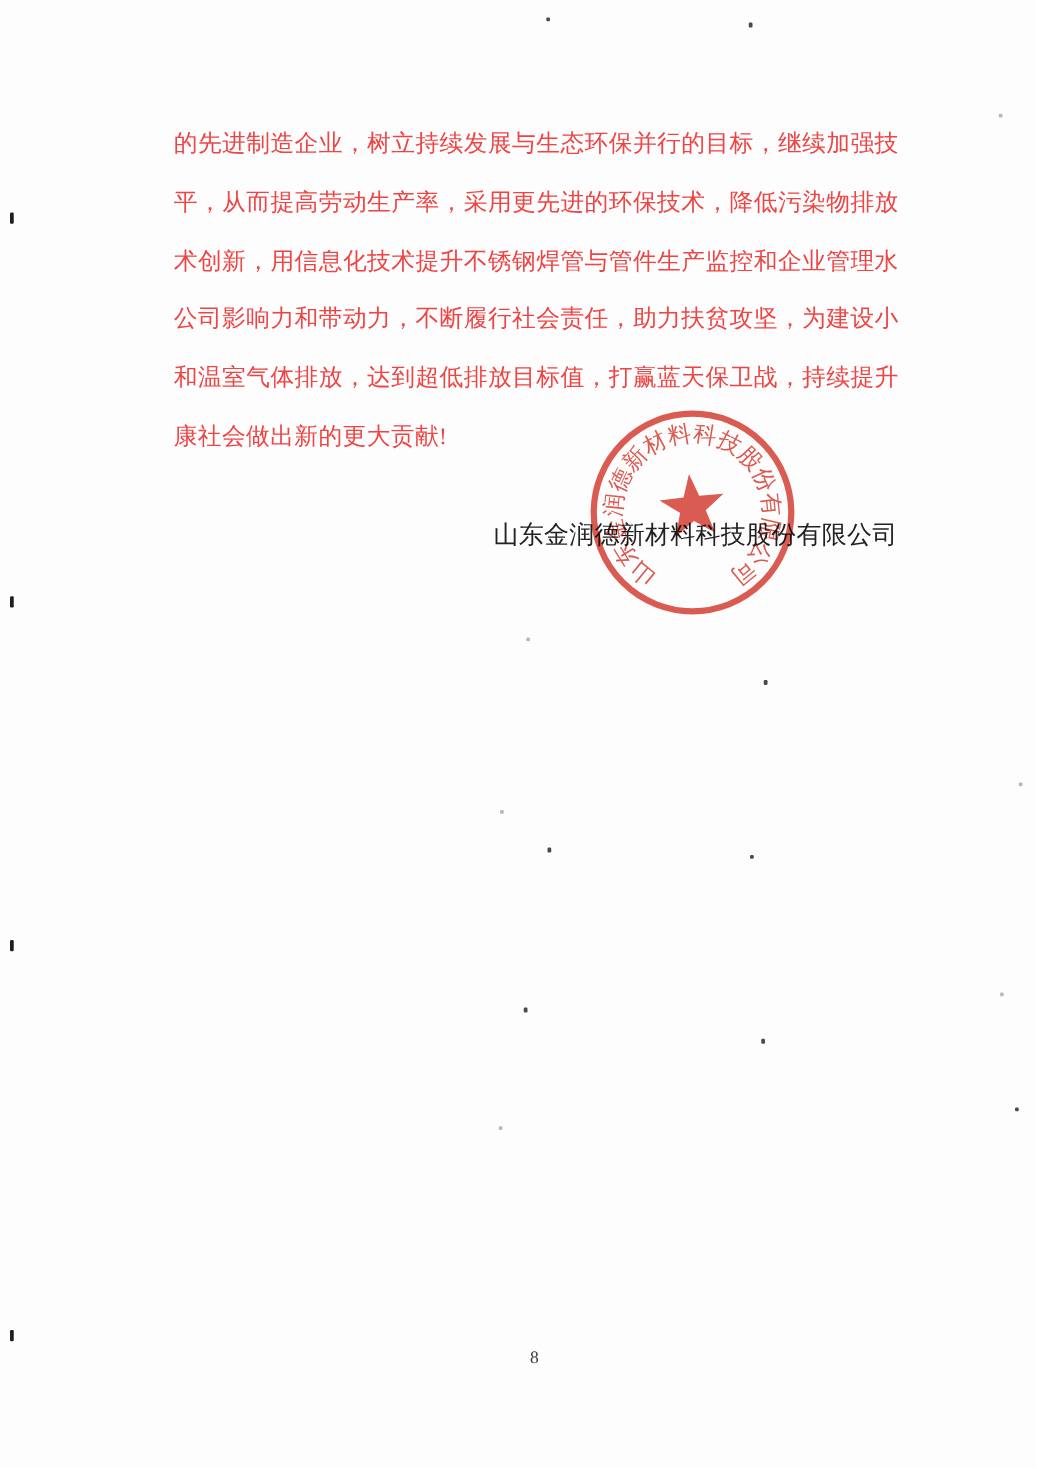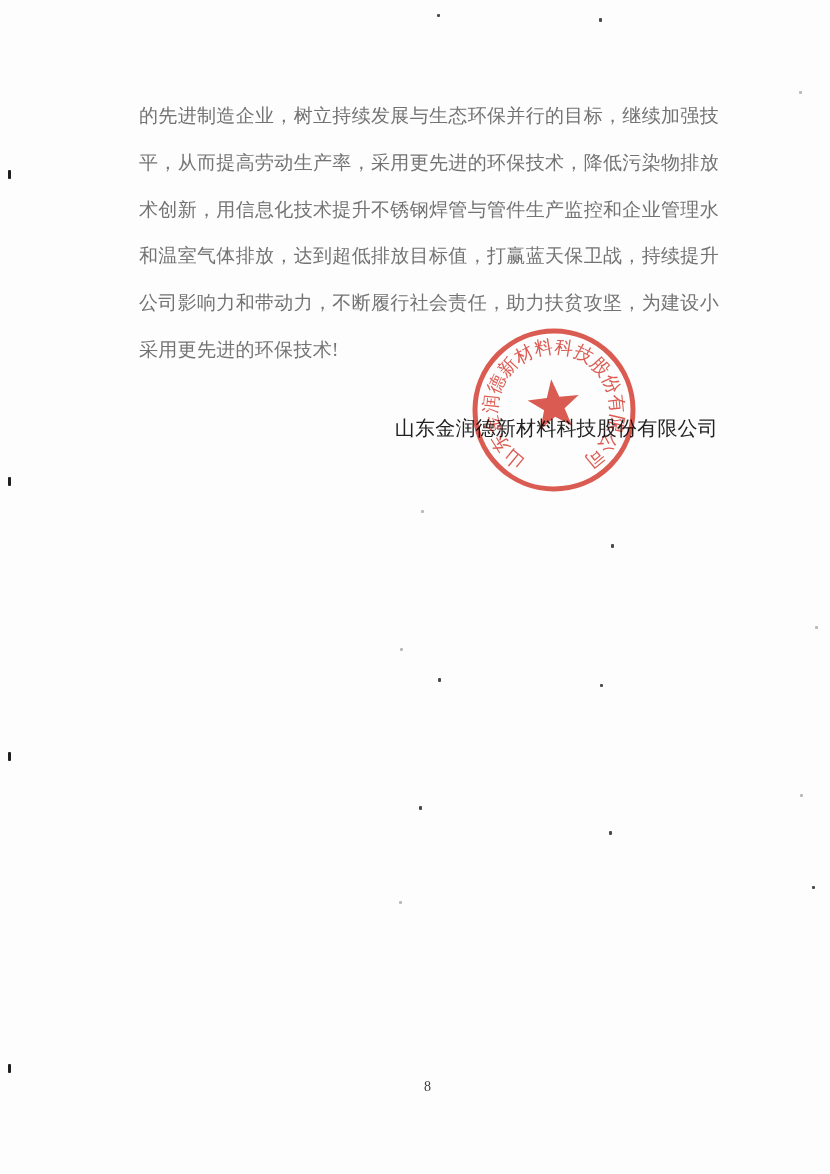--- a/index.html
+++ b/index.html
@@ -14,21 +14,21 @@
     background: #fdfdfd;
     font-family: "Liberation Serif", "DejaVu Serif", serif;
     overflow: hidden;
   }
   
   .para {
     position: absolute;
     left: 139px;
     top: 93px;
     width: 580px;
-    color: #737373;
+    color: #ef4444;
     font-size: 19px;
   }
   .para-line {
     height: 46.8px;
     line-height: 46.8px;
     letter-spacing: 0.3px;
     text-align: justify;
     text-align-last: justify;
     white-space: nowrap;
     overflow: visible;
@@ -87,23 +87,23 @@
 </style>
 </head>
 <body>
 
 <div class="page">
 
   <div class="para">
     <div class="para-line">的先进制造企业，树立持续发展与生态环保并行的目标，继续加强技</div>
     <div class="para-line">平，从而提高劳动生产率，采用更先进的环保技术，降低污染物排放</div>
     <div class="para-line">术创新，用信息化技术提升不锈钢焊管与管件生产监控和企业管理水</div>
+    <div class="para-line">公司影响力和带动力，不断履行社会责任，助力扶贫攻坚，为建设小</div>
     <div class="para-line">和温室气体排放，达到超低排放目标值，打赢蓝天保卫战，持续提升</div>
-    <div class="para-line">公司影响力和带动力，不断履行社会责任，助力扶贫攻坚，为建设小</div>
-    <div class="para-line last">采用更先进的环保技术!</div>
+    <div class="para-line last">康社会做出新的更大贡献!</div>
   </div>
 
   <div class="signature">山东金润德新材料科技股份有限公司</div>
 
   <svg class="stamp" viewBox="0 0 172 172" aria-hidden="true">
     <circle cx="86" cy="86" r="79" fill="none" stroke-width="5" stroke="#d8453a"></circle>
     <path id="sealArc" d="M 57.5 135.4 A 57 57 0 1 1 114.5 135.4" fill="none"></path>
     <text font-size="18.5" letter-spacing="0.1" font-family="Liberation Sans, sans-serif" fill="#d8453a">
       <textPath href="#sealArc">山东金润德新材料科技股份有限公司</textPath>
     </text>

